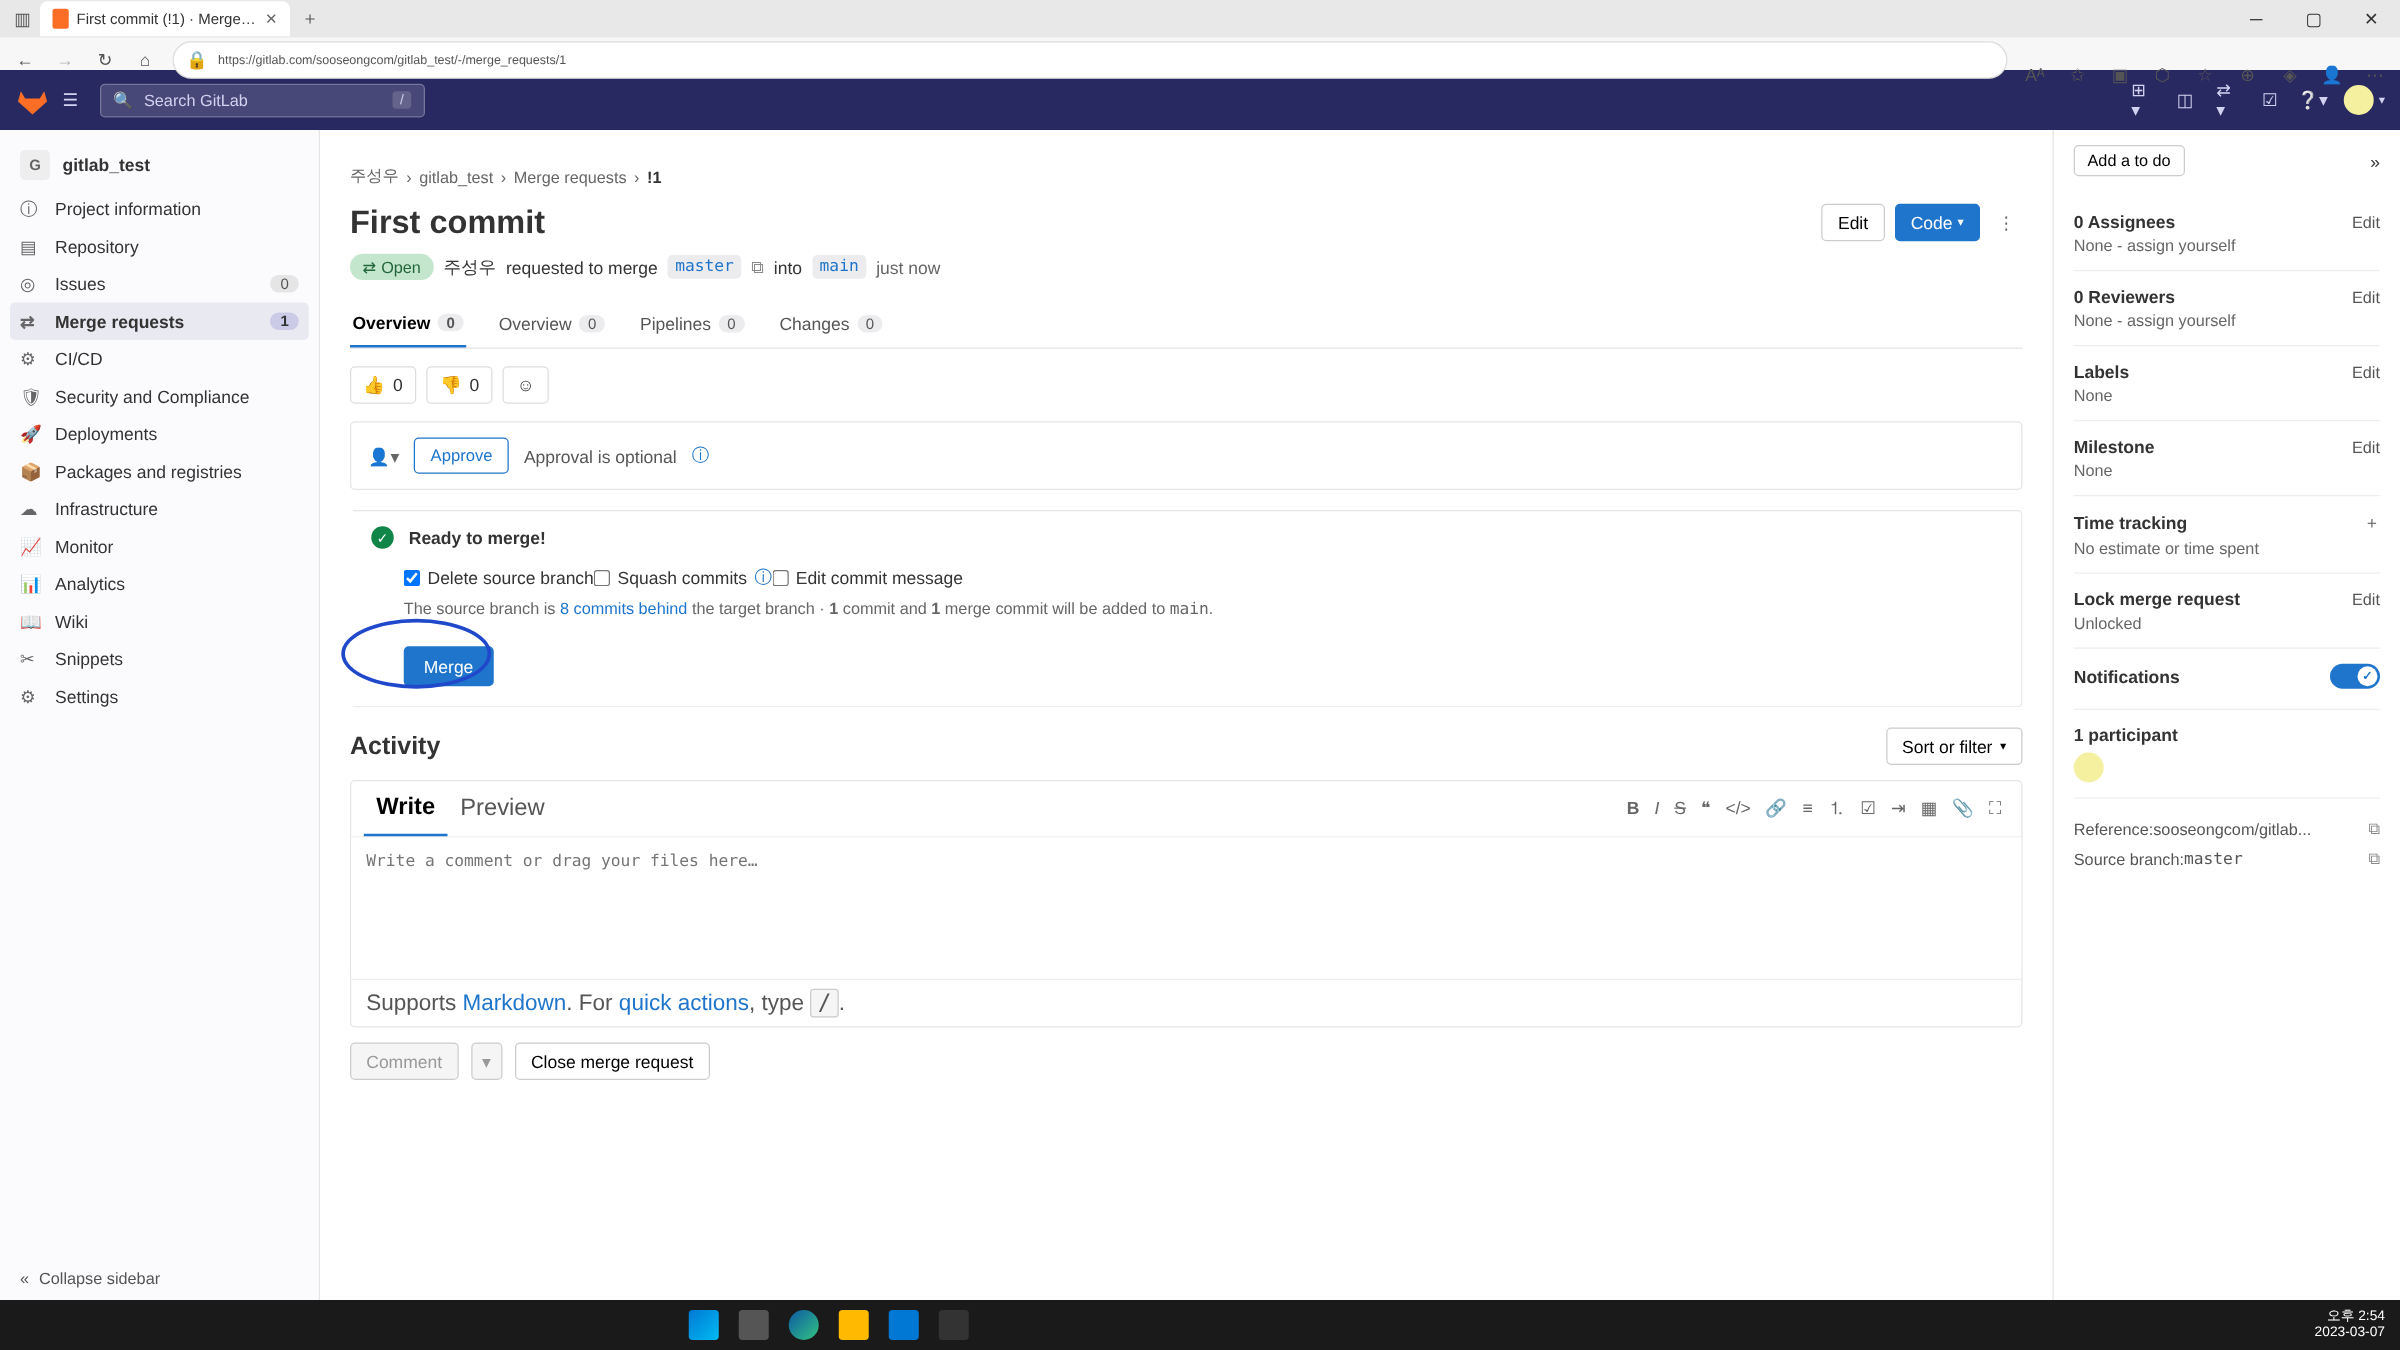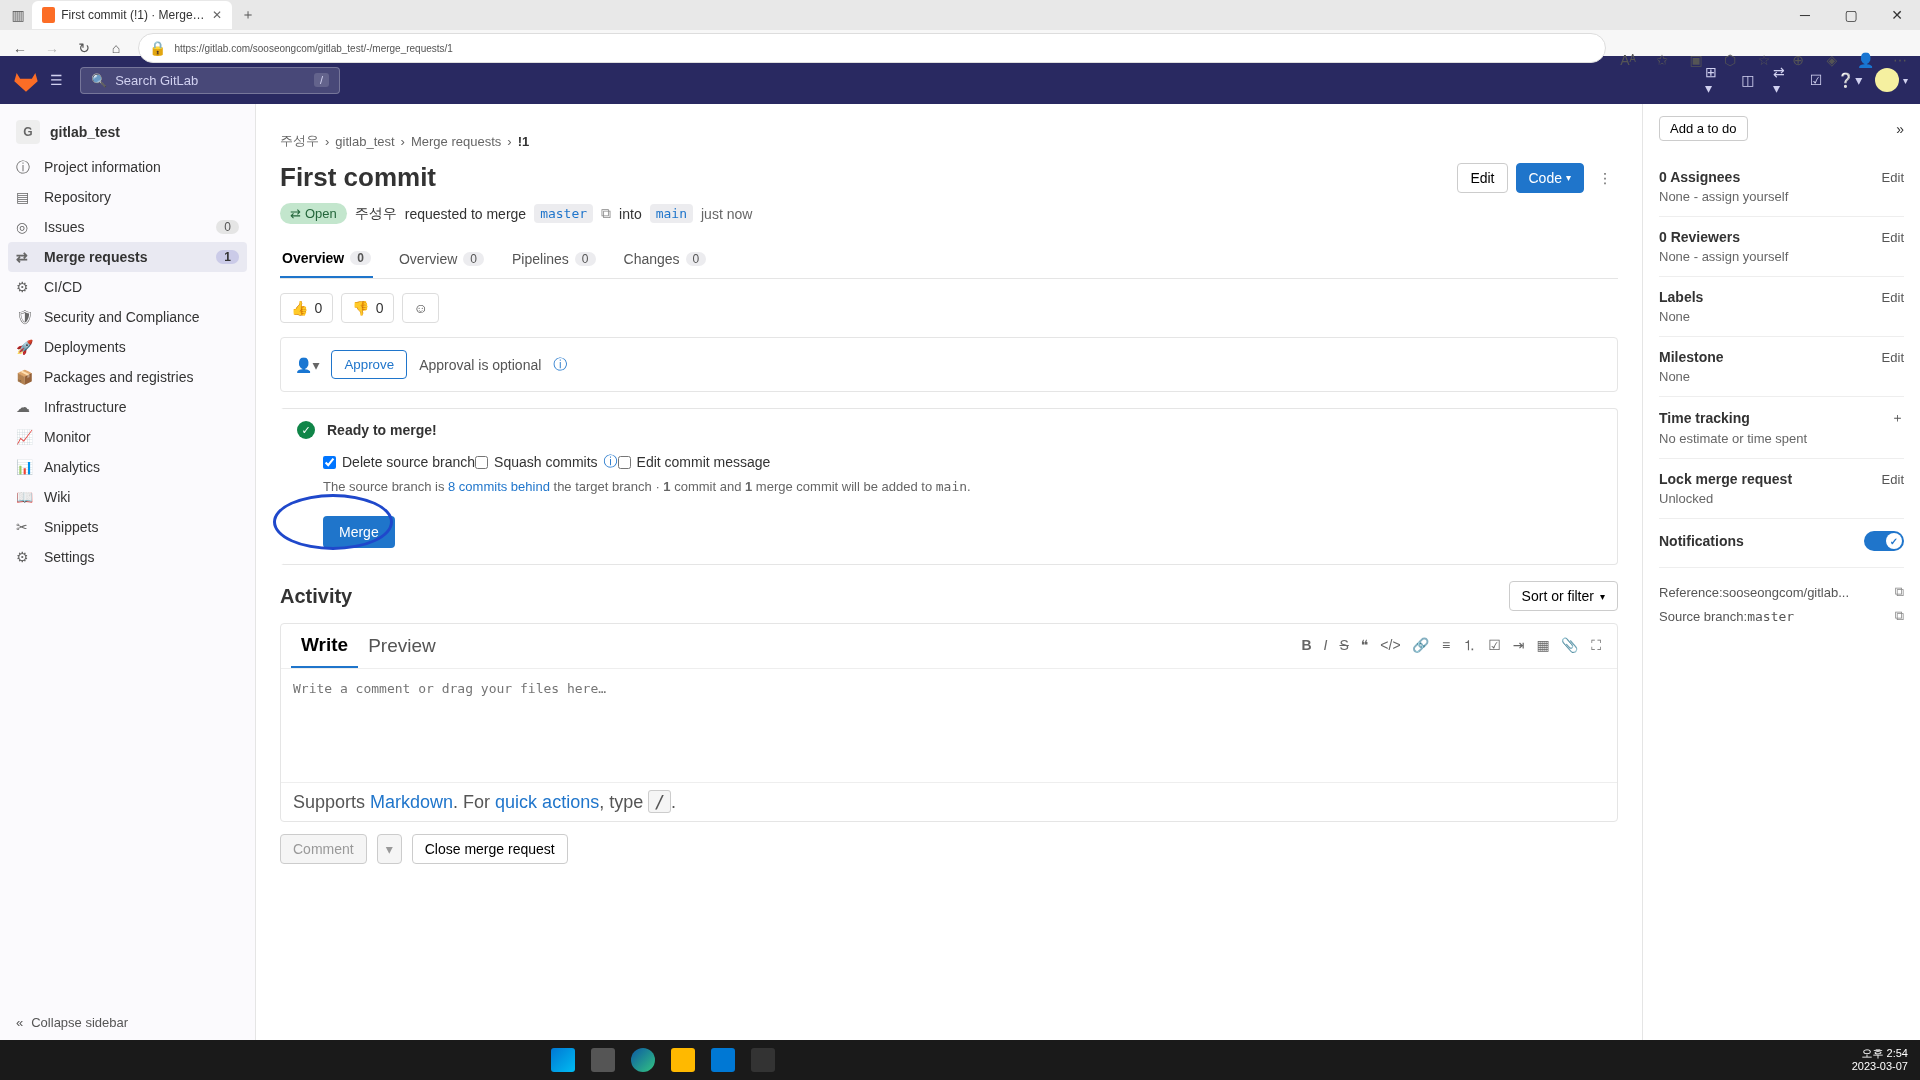--- a/index.html
+++ b/index.html
@@ -416,20 +416,26 @@
             <span class="rb-edit">Edit</span>
           </div>
         <div class="rb-body">Unlocked</div>
       </div>
       <div class="rb-section">
         <div class="rb-head" style="align-items:center">
             <span>Notifications</span>
             <span class="toggle"></span>
           </div>
       </div>
+      <div class="rb-section">
+        <div class="rb-head">
+            <span>1 participant</span>
+          </div>
+        <div class="part-avatar"></div>
+      </div>
       <div style="padding-top:12px">
         <div class="ref-row">
             <span>Reference: </span>
             <span>sooseongcom/gitlab...</span>
             <span class="copy-icon">⧉</span>
           </div>
         <div class="ref-row">
             <span>Source branch: </span>
             <span class="mono">master</span>
             <span class="copy-icon">⧉</span>

